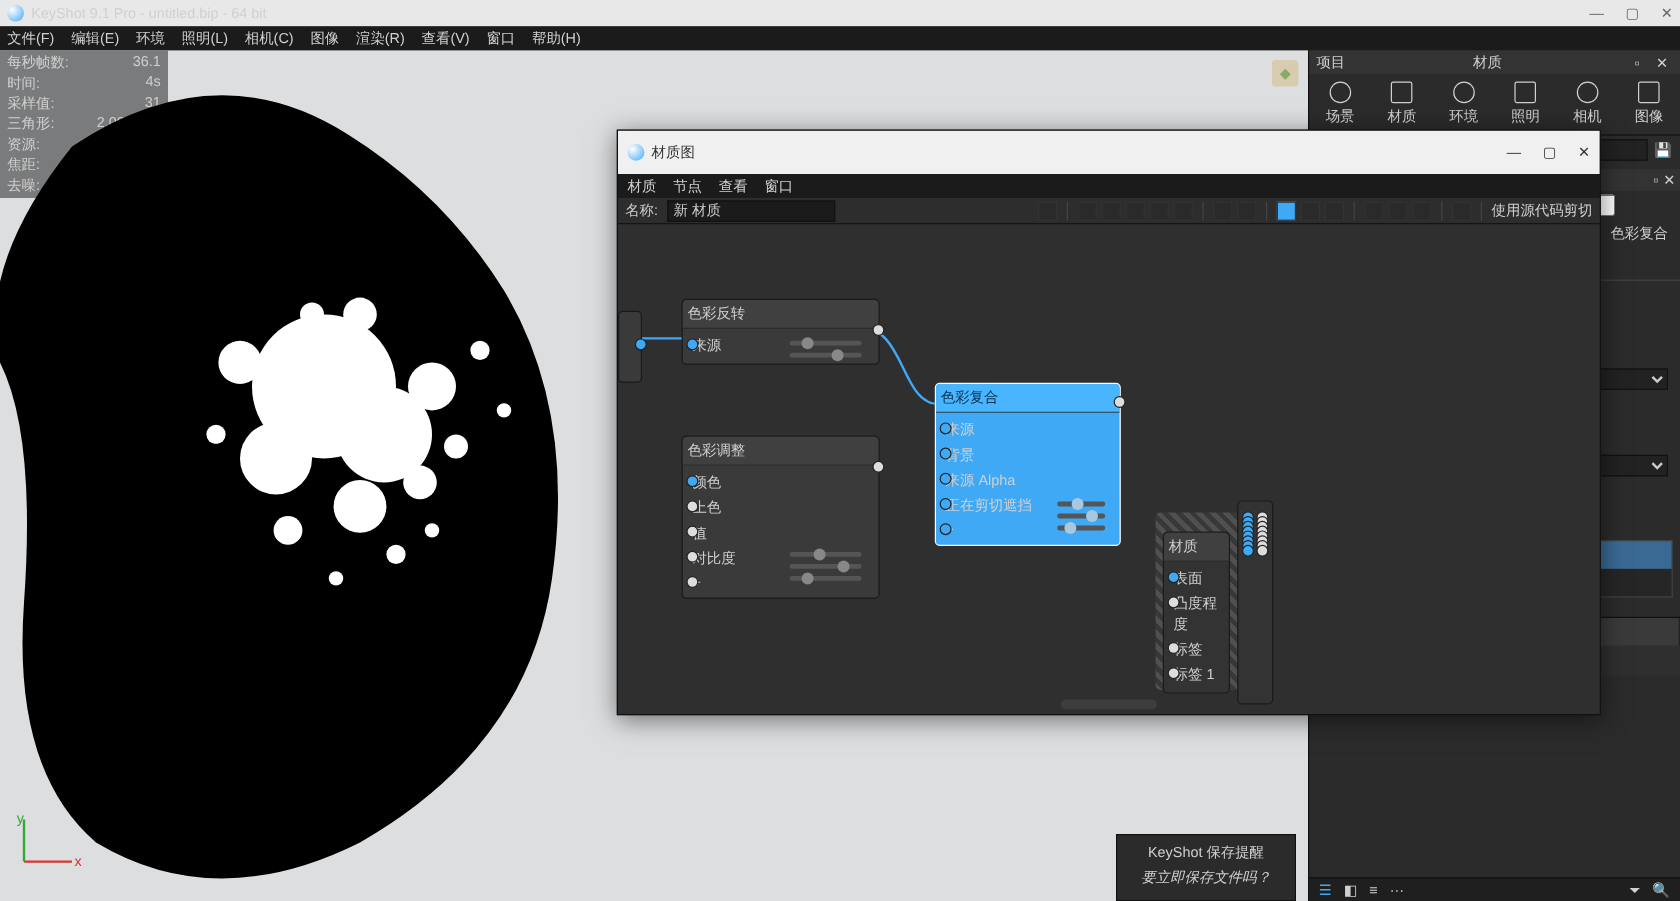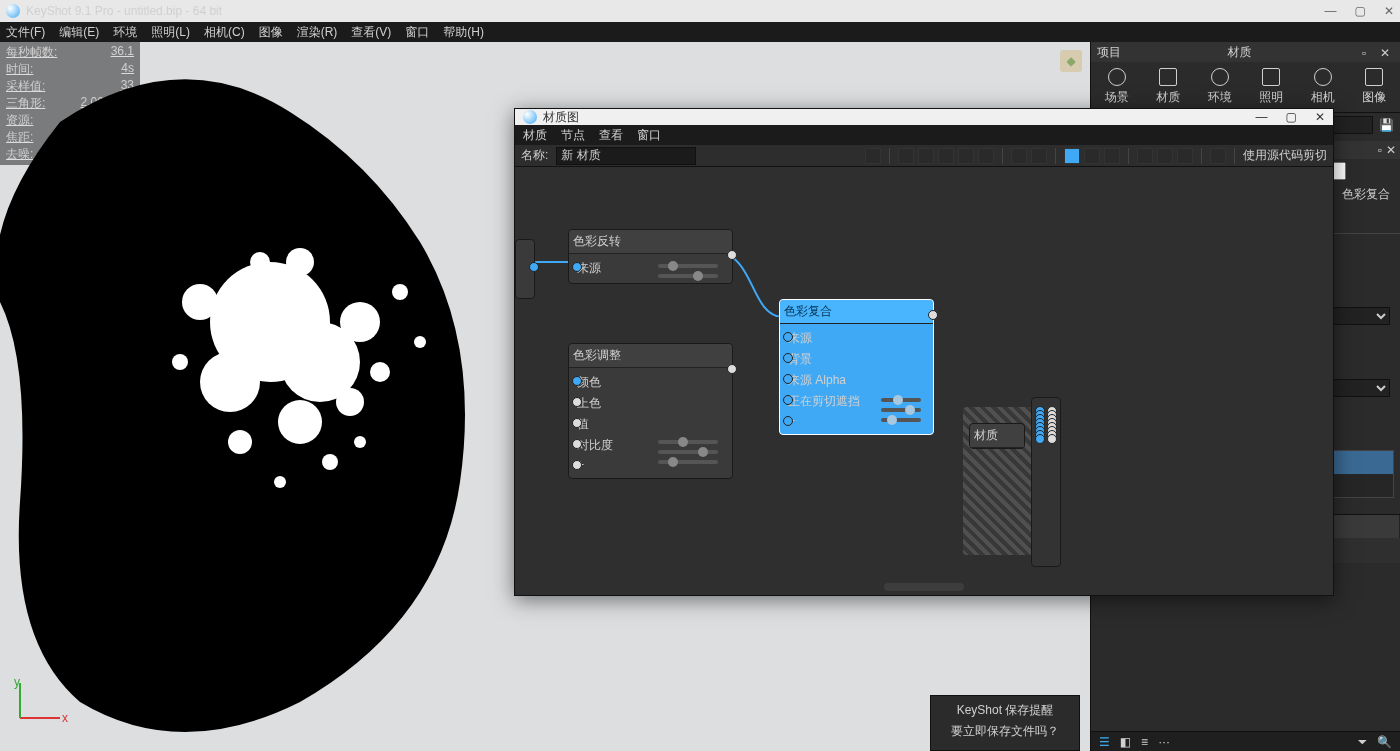--- a/index.html
+++ b/index.html
@@ -14,21 +14,21 @@
 
 .menubar { height:20px; background:#1b1b1b; display:flex; align-items:center; padding:0 6px; gap:14px; }
 .menubar span { color:#d0d0d0; }
 
 
 .main { position:relative; height:709px; display:flex; }
 
 
 .viewport { flex:1; position:relative; background:#dcdee0; overflow:hidden; }
 .stats { position:absolute; top:0; left:0; background:rgba(24,24,24,.5); padding:2px 6px; font-family:monospace; font-size:12px; width:140px; }
-.stats div { display:flex; justify-content:space-between; color:#ddd;text-decoration:underline; }
+.stats div { display:flex; justify-content:space-between; color:#ddd; }
 .silhouette { position:absolute; left:0; top:20px; width:520px; height:680px; }
 .silhouette svg { width:100%; height:100%; }
 .axis { position:absolute; left:10px; bottom:20px; }
 .corner-icon { position:absolute; right:8px; top:8px; width:22px; height:22px; background:#d8ccb0; border-radius:3px; display:flex; align-items:center; justify-content:center; color:#8a6; }
 
 
 .rightpanel { width:310px; background:#2b2b2b; display:flex; flex-direction:column; border-left:1px solid #111; }
 .rp-header { height:20px; background:#333; display:flex; align-items:center; padding:0 6px; }
 .rp-header .title { flex:1; text-align:center; }
 .rp-header .ic { width:14px; height:12px; margin-left:4px; }
@@ -64,21 +64,21 @@
 
 
 .sidestrip { position:absolute; right:310px; top:50px; width:60px; display:flex; flex-direction:column; gap:8px; align-items:flex-end; padding-right:4px; }
 .sidestrip .sw { height:16px; border-radius:2px; }
 .sidestrip .sw1 { width:40px; background:#fff; }
 .sidestrip .sw2 { width:40px; background:#000; }
 .sidestrip .num { width:48px; background:#222; border:1px solid #444; text-align:center; padding:1px 0; }
 
 
 .matwin { position:absolute; left:514px; top:108px; width:820px; height:488px; background:#232323; border:1px solid #111; box-shadow:0 4px 20px rgba(0,0,0,.5); display:flex; flex-direction:column; }
-.mw-title { height:16px; background:#f0f0f0; display:flex; align-items:center; padding:0 8px; color:#333; }
+.mw-title { height:36px; background:#f0f0f0; display:flex; align-items:center; padding:0 8px; color:#333; }
 .mw-title .logo { width:14px; height:14px; border-radius:50%; background:radial-gradient(circle at 30% 30%,#fff,#3fa9f5); margin-right:6px; }
 .mw-title .wbtns { margin-left:auto; display:flex; gap:18px; color:#333; }
 .mw-menu { height:20px; background:#1b1b1b; display:flex; align-items:center; padding:0 8px; gap:14px; }
 .mw-toolbar { height:22px; background:#2d2d2d; display:flex; align-items:center; padding:0 6px; gap:4px; border-bottom:1px solid #111; }
 .mw-toolbar .lab { color:#ccc; margin-right:4px; }
 .mw-toolbar input { width:140px; background:#1b1b1b; border:1px solid #111; color:#ccc; padding:1px 4px; }
 .mw-toolbar .sep { width:1px; height:16px; background:#444; margin:0 4px; }
 .mw-toolbar .tb { width:16px; height:16px; border:1px solid #333; background:#2a2a2a; }
 .mw-toolbar .tb.on { background:#3fa9f5; }
 .mw-canvas { flex:1; position:relative; background:#2f2f30; overflow:hidden; }
@@ -99,21 +99,21 @@
 .sliders .sl { width:60px; height:4px; background:#555; position:relative; border-radius:2px; }
 .sliders .sl .kn { width:10px; height:10px; background:#888; border-radius:50%; position:absolute; top:-3px; }
 
 
 .node.stub { background:#333; border:1px solid #1a1a1a; }
 .node.stub .row { color:#ddd; font-size:11px; }
 .hatch { background:repeating-linear-gradient(45deg,#505050 0 4px,#383838 4px 8px); border-radius:4px; }
 
 
 .savedlg { position:absolute; right:320px; bottom:0; width:150px; background:#2b2b2b; border:1px solid #111; padding:6px; text-align:center; }
-.savedlg .msg { margin:4px 0; }
+.savedlg .msg { margin:4px 0;font-style:italic; }
 .savedlg .btns { display:flex; justify-content:center; gap:6px; margin-top:6px; }
 .savedlg button { background:#3a3a3a; border:1px solid #555; color:#ddd; padding:2px 8px; }
 
 svg.wires { position:absolute; inset:0; pointer-events:none; }
 </style>
 </head>
 <body>
 
 <div class="titlebar">
   <div class="logo"></div>
@@ -145,21 +145,21 @@
         <div>
           <span>每秒帧数:</span>
           <span>36.1</span>
         </div>
         <div>
           <span>时间:</span>
           <span>4s</span>
         </div>
         <div>
           <span>采样值:</span>
-          <span>33</span>
+          <span>31</span>
         </div>
         <div>
           <span>三角形:</span>
           <span>2,000,410</span>
         </div>
         <div>
           <span>资源:</span>
           <span>1483 x 974</span>
         </div>
         <div>
@@ -505,20 +505,38 @@
           </div>
         <div class="sl" style="width:40px">
             <div class="kn" style="left:6px;background:#a8c8e0"></div>
           </div>
       </div>
     </div>
 
     <div class="hatch" style="position:absolute;left:448px;top:240px;width:70px;height:148px"></div>
     <div class="node stub" style="left:454px;top:256px;width:56px">
       <div class="nt">材质</div>
+      <div class="nb" id="mat-ports">
+          <div class="row">
+            <span class="port in blue" style="top:4px"></span>
+            <span>表面</span>
+          </div>
+          <div class="row">
+            <span class="port in" style="top:4px"></span>
+            <span>凸度程度</span>
+          </div>
+          <div class="row">
+            <span class="port in" style="top:4px"></span>
+            <span>标签</span>
+          </div>
+          <div class="row">
+            <span class="port in" style="top:4px"></span>
+            <span>标签 1</span>
+          </div>
+        </div>
     </div>
     <div class="node stub" style="left:516px;top:230px;width:30px;height:170px">
       <div class="nb" id="bump-ports">
           <div class="row">
             <span class="port in blue" style="top:4px"></span>
             <span class="port out" style="top:4px"></span>
           </div>
           <div class="row">
             <span class="port in blue" style="top:4px"></span>
             <span class="port out" style="top:4px"></span>

